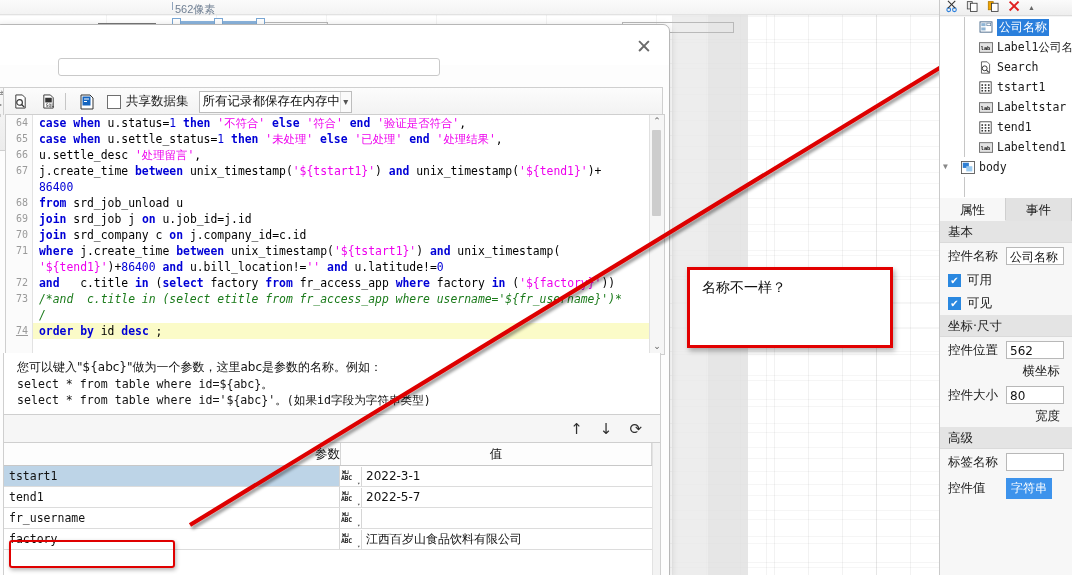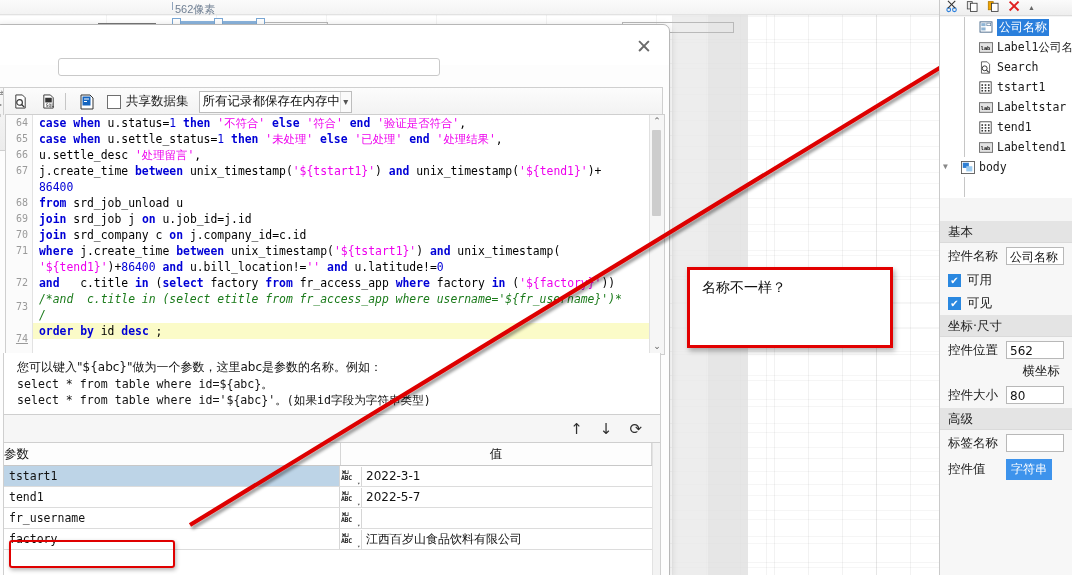--- a/index.html
+++ b/index.html
@@ -208,21 +208,21 @@
   
   .ptable {
     position: absolute; left: 8px; top: 418px; width: 658px; height: 133px;
     background: #ffffff; border: 1px solid #cfcfcf; border-top: none;
     box-sizing: border-box;
   }
   .pthead {
     display: flex; height: 22px; background: #fdfdfd;
     border-bottom: 1px solid #c8c8c8;
   }
-  .pthead .c1 { width: 336px; text-align: left; line-height: 22px;
+  .pthead .c1 { width: 336px; text-align: right; line-height: 22px;
     font-size: 12.5px; color: #111; border-right: 1px solid #d6d6d6;
     font-family: "DejaVu Sans", sans-serif;}
   .pthead .c2 { flex: 1; text-align: center; line-height: 22px;
     font-size: 12.5px; color: #111; border-right: 1px solid #d6d6d6;
     font-family: "DejaVu Sans", sans-serif;}
   .pthead .c3 { width: 8px; }
   .ptrow { display: flex; height: 20px; border-bottom: 1px solid #dcdcdc; }
   .ptrow.sel .pname { background: #bdd4e7; }
   .pname {
     width: 336px; border-right: 1px solid #d6d6d6;
@@ -430,21 +430,21 @@
           <div class="ln" style="height: 16px; line-height: 16px;">65</div>
           <div class="ln" style="height: 16px; line-height: 16px;">66</div>
           <div class="ln" style="height: 16px; line-height: 16px;">67</div>
           <div class="ln" style="height: 16px; line-height: 16px;"></div>
           <div class="ln" style="height: 16px; line-height: 16px;">68</div>
           <div class="ln" style="height: 16px; line-height: 16px;">69</div>
           <div class="ln" style="height: 16px; line-height: 16px;">70</div>
           <div class="ln" style="height: 16px; line-height: 16px;">71</div>
           <div class="ln" style="height: 16px; line-height: 16px;"></div>
           <div class="ln" style="height: 16px; line-height: 16px;">72</div>
-          <div class="ln" style="height: 16px; line-height: 16px; margin-top: 8px;">73</div>
+          <div class="ln" style="height: 16px; line-height: 16px;">73</div>
           <div class="ln" style="height: 16px; line-height: 16px;"></div>
           <div class="ln" style="height: 16px; line-height: 16px; text-decoration: underline;">74</div>
         </div>
       <div class="codelines" id="codelines"><div class="cl"><span class="kw">case</span> <span class="kw">when</span> u.status=<span class="num">1</span> <span class="kw">then</span> <span class="str">'不符合'</span> <span class="kw">else</span> <span class="str">'符合'</span> <span class="kw">end</span> <span class="str">'验证是否符合'</span>,</div><div class="cl"><span class="kw">case</span> <span class="kw">when</span> u.settle_status=<span class="num">1</span> <span class="kw">then</span> <span class="str">'未处理'</span> <span class="kw">else</span> <span class="str">'已处理'</span> <span class="kw">end</span> <span class="str">'处理结果'</span>,</div><div class="cl">u.settle_desc <span class="str">'处理留言'</span>,</div><div class="cl">j.create_time <span class="kw">between</span> unix_timestamp(<span class="str">'${tstart1}'</span>) <span class="kw">and</span> unix_timestamp(<span class="str">'${tend1}'</span>)+</div><div class="cl"><span class="num">86400</span></div><div class="cl"><span class="kw">from</span> srd_job_unload u</div><div class="cl"><span class="kw">join</span> srd_job j <span class="kw">on</span> u.job_id=j.id</div><div class="cl"><span class="kw">join</span> srd_company c <span class="kw">on</span> j.company_id=c.id</div><div class="cl"><span class="kw">where</span> j.create_time <span class="kw">between</span> unix_timestamp(<span class="str">'${tstart1}'</span>) <span class="kw">and</span> unix_timestamp(</div><div class="cl"><span class="str">'${tend1}'</span>)+<span class="num">86400</span> <span class="kw">and</span> u.bill_location!=<span class="str">''</span> <span class="kw">and</span> u.latitude!=<span class="num">0</span></div><div class="cl"><span class="kw">and</span>   c.title <span class="kw">in</span> (<span class="kw">select</span> factory <span class="kw">from</span> fr_access_app <span class="kw">where</span> factory <span class="kw">in</span> (<span class="str">'${factory}'</span>))</div><div class="cl"><span class="cmt">/*and  c.title in (select etitle from fr_access_app where username='${fr_username}')*</span></div><div class="cl"><span class="cmt">/</span></div><div class="cl hl"><span class="kw">order</span> <span class="kw">by</span> id <span class="kw">desc</span> ;</div></div>
       <div class="code-sb">
         <div class="a">⌃</div>
         <div class="thumb"></div>
         <div class="a bot">⌄</div>
       </div>
     </div>
@@ -688,20 +688,24 @@
           </span>
           <span class="tlabel">body</span>
         </div>
         <div class="trow">
           <div style="width: 38px; flex: 0 0 auto; position: relative; height: 100%;">
             <div class="treeline" style="left: 24px;"></div>
           </div>
         </div>
       </div>
 
+    <div class="ptabs" id="ptabs">
+        <div class="ptab active">属性</div>
+        <div class="ptab">事件</div>
+      </div>
 
     <div id="propbody" style="position:absolute;left:0;top:221px;width:132px;height:354px;background:#f7f7f7;">
         <div class="psection">基本</div>
         <div class="prow">
           <span class="lbl">控件名称</span>
           <span class="pinput" style="width: 58px;">公司名称</span>
         </div>
         <div class="pcheckrow">
           <span class="cbx">✔</span>
           <span>可用</span>
@@ -713,20 +717,21 @@
         <div class="psection">坐标·尺寸</div>
         <div class="prow">
           <span class="lbl">控件位置</span>
           <span class="pinput" style="width: 58px;">562</span>
         </div>
         <div class="psub">横坐标</div>
         <div class="prow">
           <span class="lbl">控件大小</span>
           <span class="pinput" style="width: 58px;">80</span>
         </div>
+        <div class="psub">宽度</div>
         <div class="psection">高级</div>
         <div class="prow">
           <span class="lbl">标签名称</span>
           <span class="pinput" style="width: 58px;"></span>
         </div>
         <div class="prow">
           <span class="lbl">控件值</span>
           <span class="pbadge">字符串</span>
         </div>
       </div>

